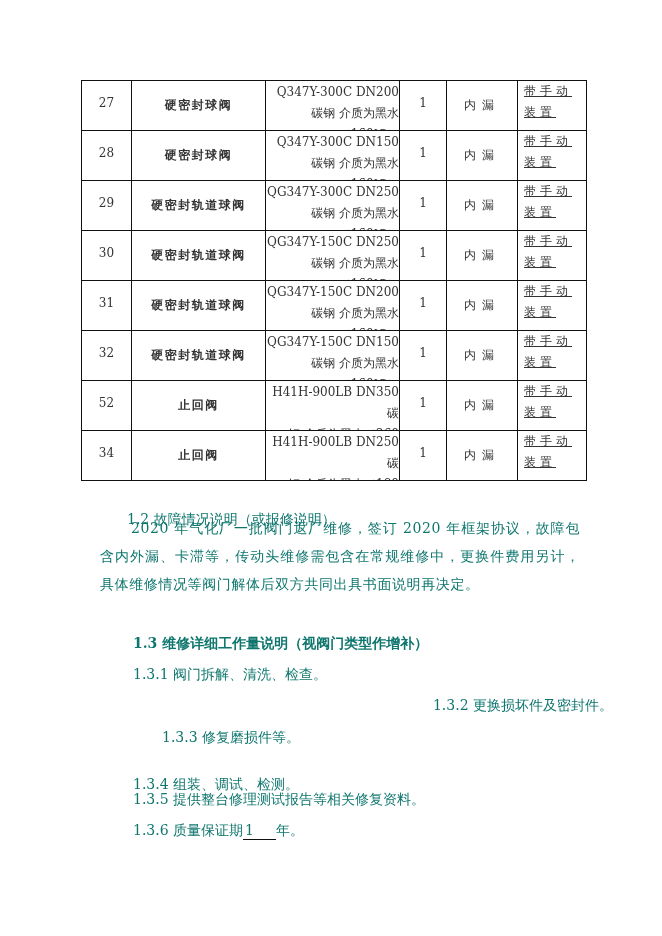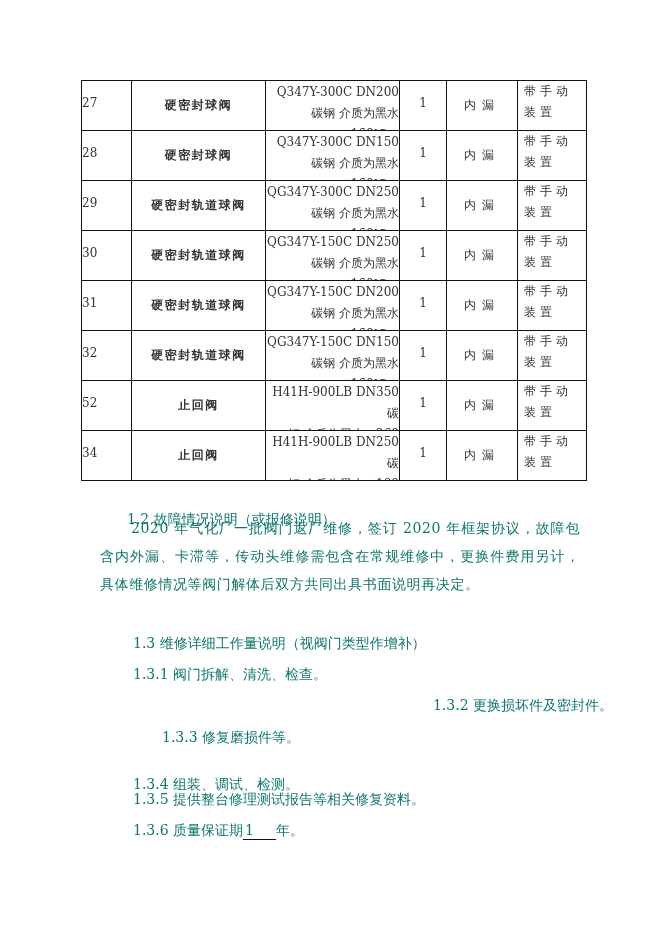--- a/index.html
+++ b/index.html
@@ -1,27 +1,27 @@
 <!DOCTYPE html>
 <html><head>
 <meta charset="utf-8">
 <style>
   html, body { margin: 0; padding: 0; background: #ffffff; }
   body { width: 662px; height: 936px; position: relative; overflow: hidden;
          font-family: "DejaVu Serif", "Liberation Serif", serif; color: #222; }
   .tbl { position: absolute; left: 81px; top: 80px; border-collapse: collapse; table-layout: fixed; }
   .tbl td { border: 1px solid #111; padding: 0; height: 48px; vertical-align: top; overflow: hidden;
             font-size: 12px; line-height: 21px; color: #333; }
-  .c-no   { width: 49px;  text-align: left; vertical-align: middle !important; }
+  .c-no   { width: 49px;  text-align: center; vertical-align: middle !important; }
   .c-name { width: 133px; text-align: center; vertical-align: middle !important; letter-spacing: 1.5px; font-weight: bold; }
   .c-spec { width: 133px; text-align: right; padding-top: 1px !important; }
   .c-spec .spec-inner { height: 48px; overflow: hidden; line-height: 21px; }
   .c-qty  { width: 46px;  text-align: center; vertical-align: middle !important; }
   .c-fault{ width: 70px;  text-align: center; vertical-align: middle !important; letter-spacing: 6px; }
-  .c-note { width: 62px;  text-align: left; padding-left: 6px !important; letter-spacing: 4px; line-height: 21px; }
+  .c-note { width: 62px;  text-align: left; padding-left: 6px !important; letter-spacing: 4px; line-height: 21px; text-decoration: underline; }
   .c-no span, .c-qty span { position: relative; top: -2px; }
 
   .para { position: absolute; left: 100px; width: 480px; font-size: 14px; color: #0f766e; }
   .h12 { top: 511px; left: 127px; }
   .body-p { top: 514px; left: 100px; width: 480px; line-height: 28px; text-indent: 31px; letter-spacing: 0.6px; text-align: justify; }
   .item { left: 133px; }
   .u { display: inline-block; border-bottom: 1px solid #111; min-width: 31px; text-align: left; padding-left: 2px; line-height: 17px; }
 </style>
 </head>
 <body>
@@ -161,21 +161,21 @@
           <div>带手动</div>
           <div>装置</div>
         </td>
     </tr>
   </tbody>
 </table>
 
 <div class="para h12">1.2 故障情况说明（或报修说明）</div>
 <div class="para body-p">2020 年气化厂一批阀门返厂维修，签订 2020 年框架协议，故障包含内外漏、卡滞等，传动头维修需包含在常规维修中，更换件费用另计，具体维修情况等阀门解体后双方共同出具书面说明再决定。</div>
 
-<div class="para item" style="top:635px;">1.3 维修详细工作量说明（视阀门类型作增补）</div>
+<div class="para item" style="top:635px;font-weight:bold;">1.3 维修详细工作量说明（视阀门类型作增补）</div>
 <div class="para item" style="top:666px;">1.3.1 阀门拆解、清洗、检查。</div>
 <div class="para item" style="top:697px;text-align:right;">1.3.2 更换损坏件及密封件。</div>
 <div class="para item" style="top:729px;margin-left:29px;">1.3.3 修复磨损件等。</div>
 <div class="para item" style="top:760px;margin-top:16px;">1.3.4 组装、调试、检测。</div>
 <div class="para item" style="top:791px;">1.3.5 提供整台修理测试报告等相关修复资料。</div>
 <div class="para item" style="top:822px;">
   <span>1.3.6 质量保证期</span><span class="u">1</span><span>年。</span>
 </div>
 
 </body></html>

